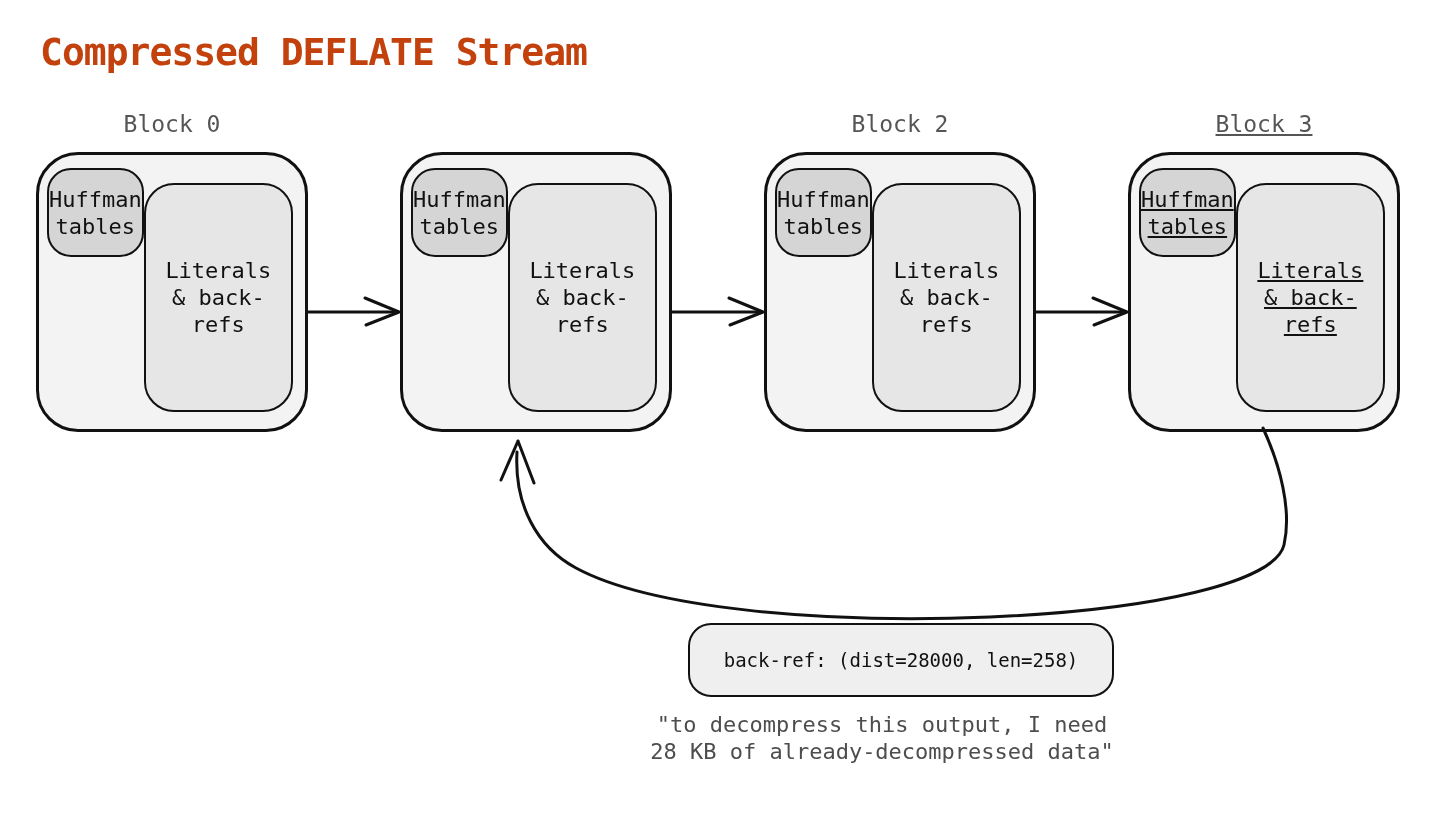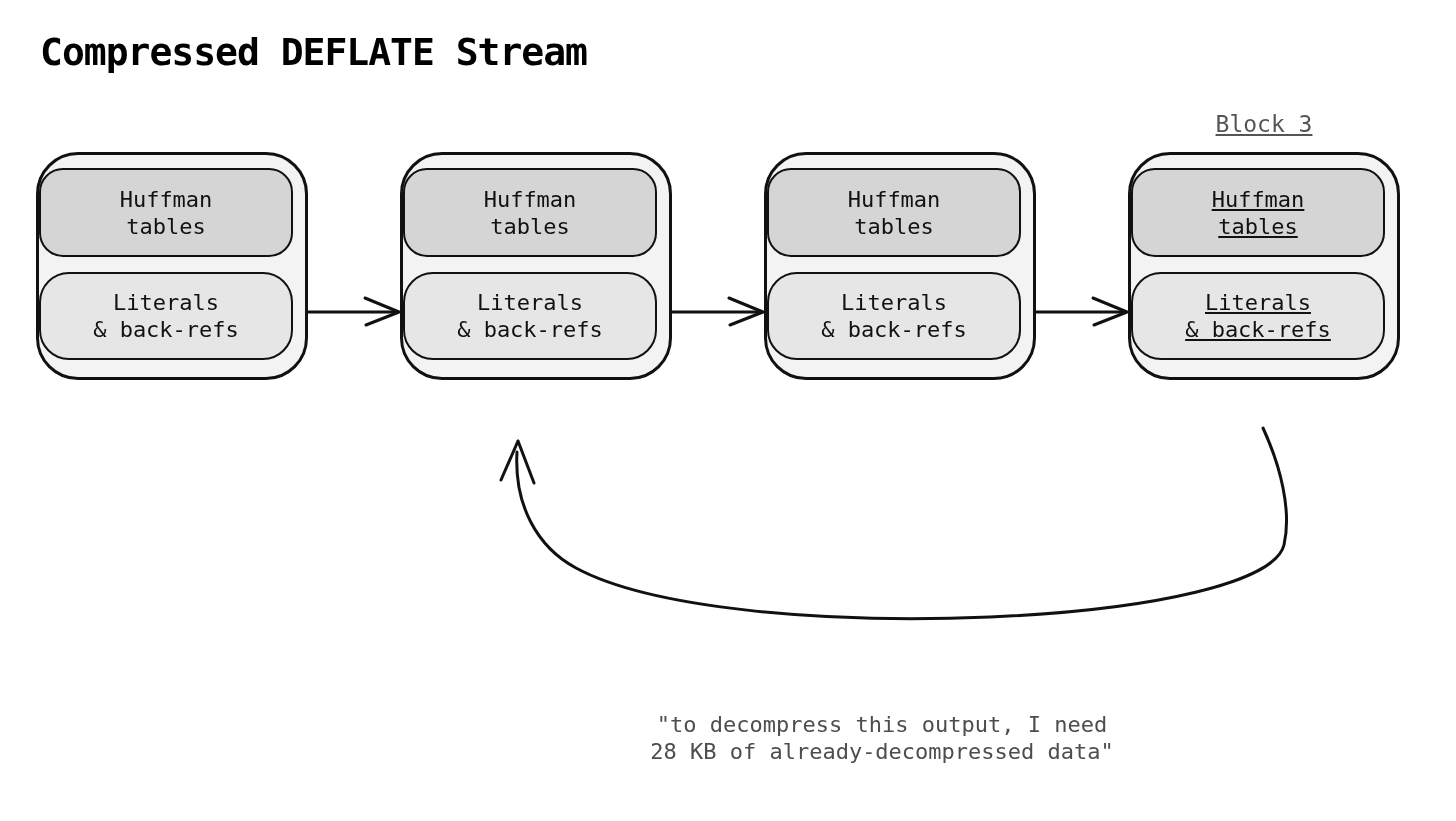--- a/index.html
+++ b/index.html
@@ -18,36 +18,36 @@
     background:var(--background);
     font-family:"DejaVu Sans Mono","Liberation Mono",monospace;
     color:#111;
     position:relative;
   }
   .canvas{position:absolute;inset:0;}
 
   .title{
     position:absolute;left:40px;top:30px;
     font-size:38px;font-weight:bold;letter-spacing:-1px;
-    color:#000000;white-space:nowrap;
+    color:#c2410c;white-space:nowrap;
   }
 
   .block-label{
     position:absolute;top:110px;height:28px;width:272px;
     text-align:center;font-size:23px;line-height:28px;
     color:var(--label-text);white-space:nowrap;
   }
 
   .block{
-    position:absolute;top:152px;width:272px;height:228px;
+    position:absolute;top:152px;width:272px;height:280px;
     background:var(--block-fill);
     border:3px solid var(--stroke);
     border-radius:42px;
-    padding:13px 12px 17px 0;
-    display:flex;flex-direction:column;
+    padding:13px 12px 17px 8px;
+    display:flex;flex-direction:row;
   }
   .section{
     border:2px solid var(--stroke);
     display:flex;align-items:center;justify-content:center;
     text-align:center;font-size:22px;line-height:27px;
     white-space:pre-line;
   }
   .section-huffman{
     height:89px;border-radius:24px;
     background:var(--huffman-fill);
@@ -81,20 +81,22 @@
   }
   .quote div{white-space:nowrap;}
 </style>
 </head>
 <body>
 
 <div class="canvas">
 
   <div class="title">Compressed DEFLATE Stream</div>
 
+  <div class="block-label b0">Block 0</div>
+  <div class="block-label b2">Block 2</div>
   <div class="block-label b3">Block 3</div>
 
   <div class="block b0">
     <div class="section section-huffman">Huffman
 tables</div>
     <div class="section section-literals">Literals
 &amp; back-refs</div>
   </div>
 
   <div class="block b1">
@@ -132,19 +134,22 @@
       <path d="M1035,312 L1126,312"></path>
       <path d="M1127,312 L1093,298 M1127,312 L1094,325"></path>
     </g>
 
     <g>
       <path d="M1263,428 C1280,465 1292,510 1284,545 C1275,582 1155,610 990,617 C820,624 650,608 576,568 C537,547 514,505 517,452"></path>
       <path d="M518,441 L501,480 M518,441 L534,483"></path>
     </g>
   </svg>
 
+  <div class="backref-box">
+    <span>back-ref: (dist=28000, len=258)</span>
+  </div>
 
   <div class="quote">
     <div>"to decompress this output, I need</div>
     <div>28 KB of already-decompressed data"</div>
   </div>
 
 </div>
 
 </body></html>

